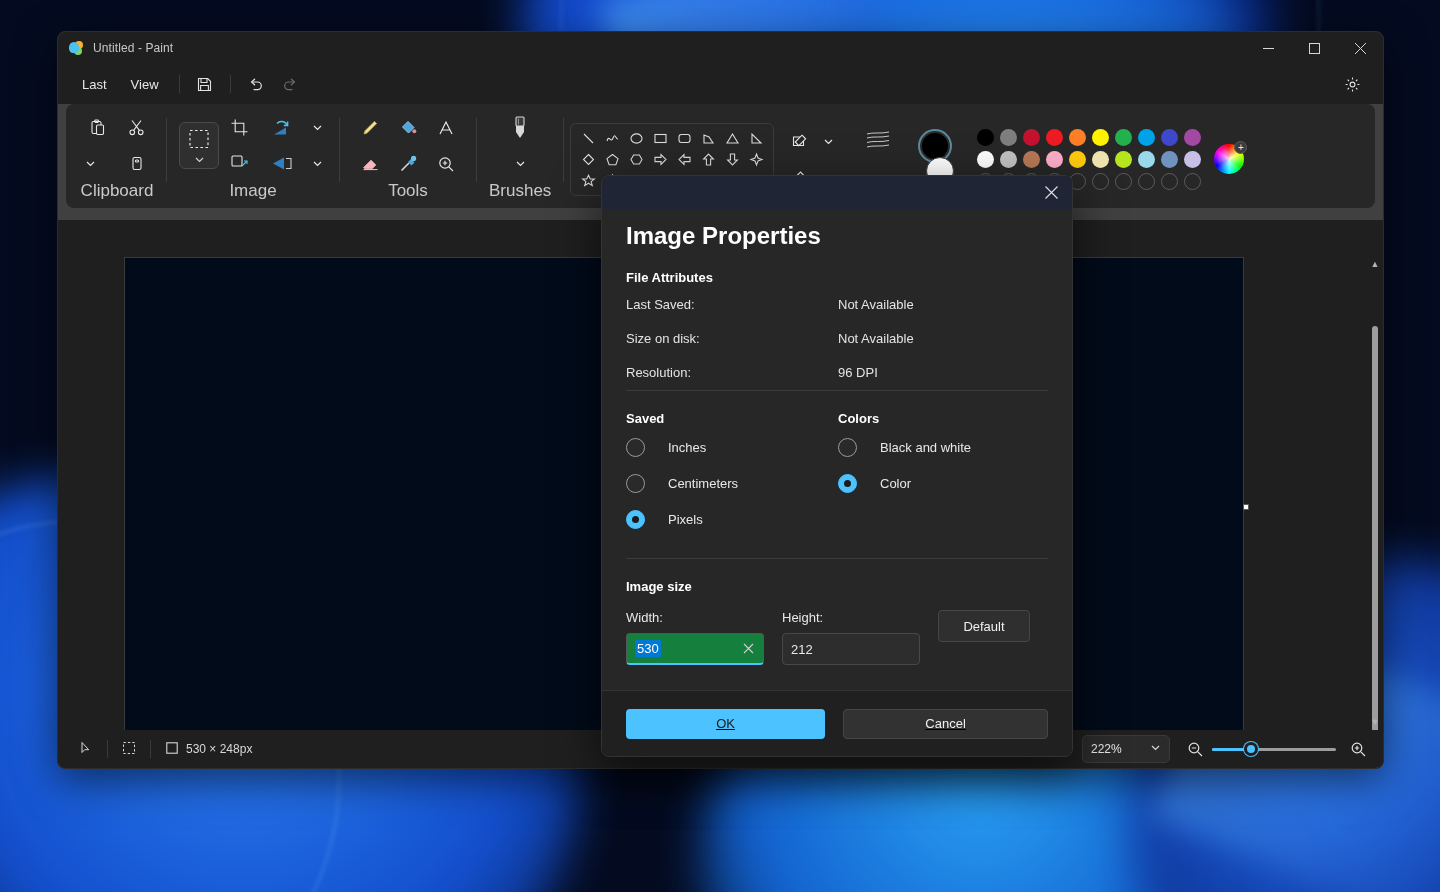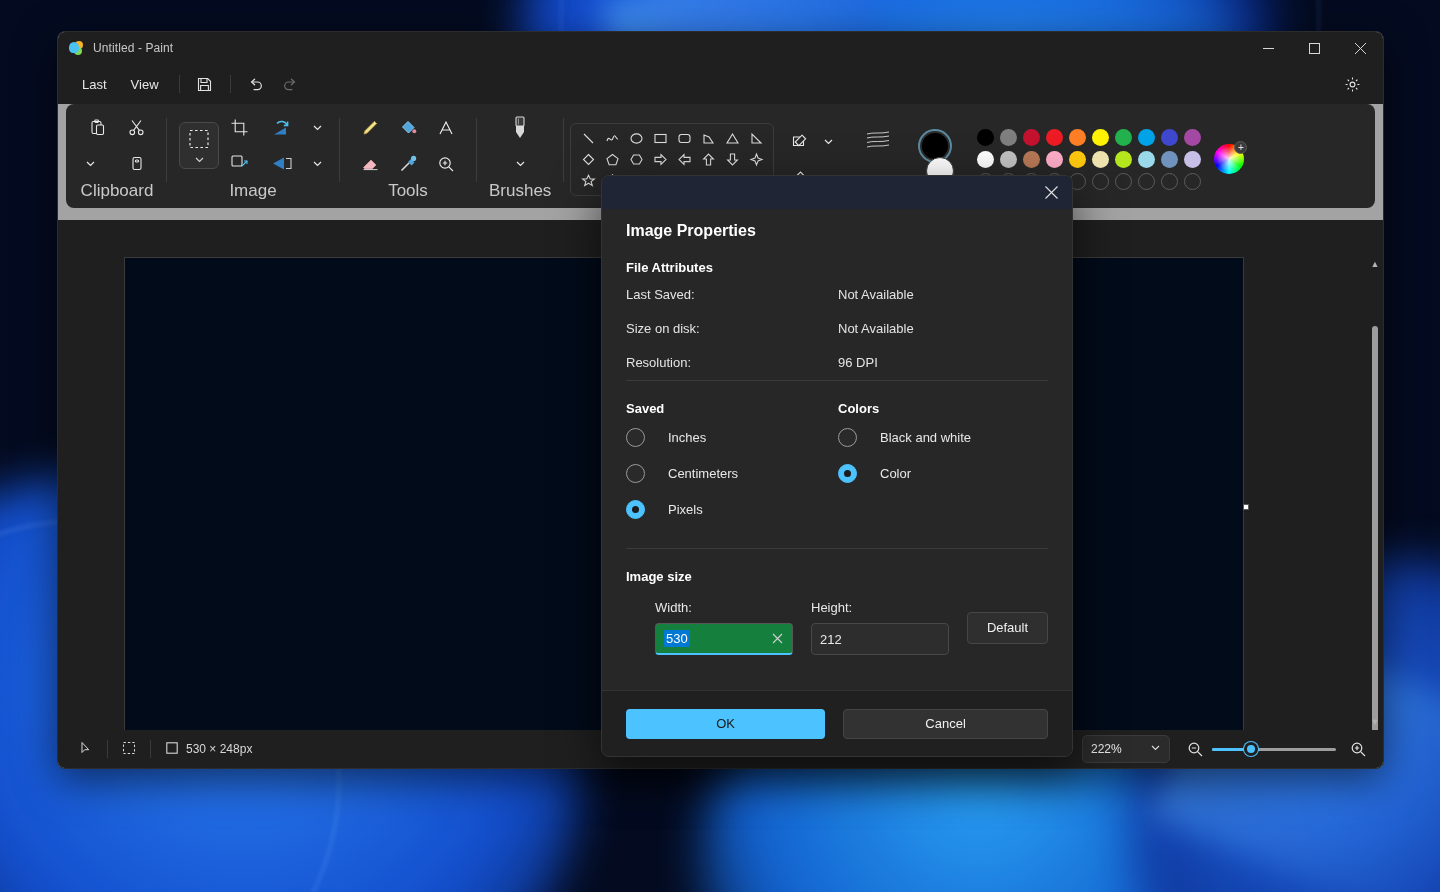--- a/index.html
+++ b/index.html
@@ -39,21 +39,21 @@
     position: absolute; border-radius: 50%;
     border: 2px solid rgba(130,190,255,.30);
     filter: blur(2px);
   }
   .a1 { left: -180px; top: 520px; width: 520px; height: 520px; }
   .a2 { left: 560px; top: -360px; width: 760px; height: 760px; border-color: rgba(120,180,255,.18); }
 
   
   #paint-window {
     position: absolute; left: 57px; top: 31px; width: 1327px; height: 738px;
-    background: #a3a3a3;
+    background: #404040;
     border-radius: 8px;
     box-shadow: 0 12px 40px rgba(0,0,0,.55);
     overflow: hidden;
     border: 1px solid #2c2c2c;
   }
   .titlebar {
     height: 32px; background: #1f1f1f; display: flex; align-items: center;
     padding-left: 10px; position: relative;
   }
   .app-icon {
@@ -204,60 +204,60 @@
   }
   .dlg-top {
     height: 33px; background: #202536; position: relative;
   }
   .dlg-close {
     position: absolute; right: 6px; top: 2px; width: 30px; height: 28px;
     display: flex; align-items: center; justify-content: center; color: #e0e0e0;
     border-radius: 4px;
   }
   .dlg-body { padding: 0 24px; }
-  .dlg-title { font-size: 16px; color: #fff; font-weight: 600; padding: 13px 0 20px 0; }
+  .dlg-title { font-size: 24px; color: #fff; font-weight: 600; padding: 13px 0 20px 0; }
   .section-head { font-size: 13px; color: #fff; font-weight: 700; margin-bottom: 12px; }
   .attr-row { display: flex; font-size: 13px; color: #e4e4e4; margin-bottom: 19px; }
   .attr-label { width: 212px; }
   .dlg-rule { height: 1px; background: #3b3b3b; margin: 10px 0 20px 0; }
   .two-col { display: flex; }
   .col-units { width: 212px; }
   .radio-row { display: flex; align-items: center; gap: 23px; margin-bottom: 17px; }
   .radio {
     width: 19px; height: 19px; border-radius: 50%; border: 1px solid #9a9a9a;
     background: #2a2a2a; flex: 0 0 auto; position: relative;
   }
   .radio.checked { background: #4cc2ff; border: 1px solid #4cc2ff; }
   .radio.checked::after {
     content: ""; position: absolute; left: 5px; top: 5px; width: 7px; height: 7px;
     border-radius: 50%; background: #1b1b1b;
   }
   .radio-label { font-size: 13px; color: #e8e8e8; }
-  .size-fields { display: flex; align-items: center; gap: 18px; margin-left: 29px; }
+  .size-fields { display: flex; align-items: flex-start; gap: 18px; }
   .field-group { display: flex; flex-direction: column; }
   .field-label { font-size: 13px; color: #e8e8e8; margin-bottom: 8px; }
   .textbox {
     width: 138px; height: 32px; background: #2d2d2d; border: 1px solid #484848;
     border-radius: 4px; display: flex; align-items: center; padding: 0 8px;
     font-size: 13px; color: #e8e8e8; position: relative;
   }
   .textbox.focused { border-color: #575757; border-bottom: 2px solid #4cc2ff; background: #15803d; }
   .sel-text { background: #0078d4; color: #fff; padding: 1px 2px; border-radius: 1px; }
   .clear-x {
     position: absolute; right: 6px; top: 50%; transform: translateY(-50%);
     color: #cfcfcf; width: 18px; height: 18px; display: flex; align-items: center; justify-content: center;
   }
   .btn-default {
     width: 92px; height: 32px; background: #2f2f2f; border: 1px solid #464646; border-radius: 4px;
     display: flex; align-items: center; justify-content: center; font-size: 13px; color: #f0f0f0;
   }
   .dlg-footer {
     position: absolute; left: 0; right: 0; bottom: 0; height: 66px;
     background: #202020; border-top: 1px solid #333;
-    display: flex; align-items: center; justify-content: center; gap: 18px; padding: 0 24px;
+    display: flex; align-items: center; justify-content: center; gap: 18px; padding: 0 24px; text-decoration: underline;
   }
   .btn-primary {
     width: 206px; height: 30px; background: #4cc2ff; border-radius: 4px;
     display: flex; align-items: center; justify-content: center;
     font-size: 13px; color: #1a1a1a;
   }
   .btn-secondary {
     width: 212px; height: 30px; background: #323232; border: 1px solid #464646; border-radius: 4px;
     display: flex; align-items: center; justify-content: center;
     font-size: 13px; color: #f0f0f0;

